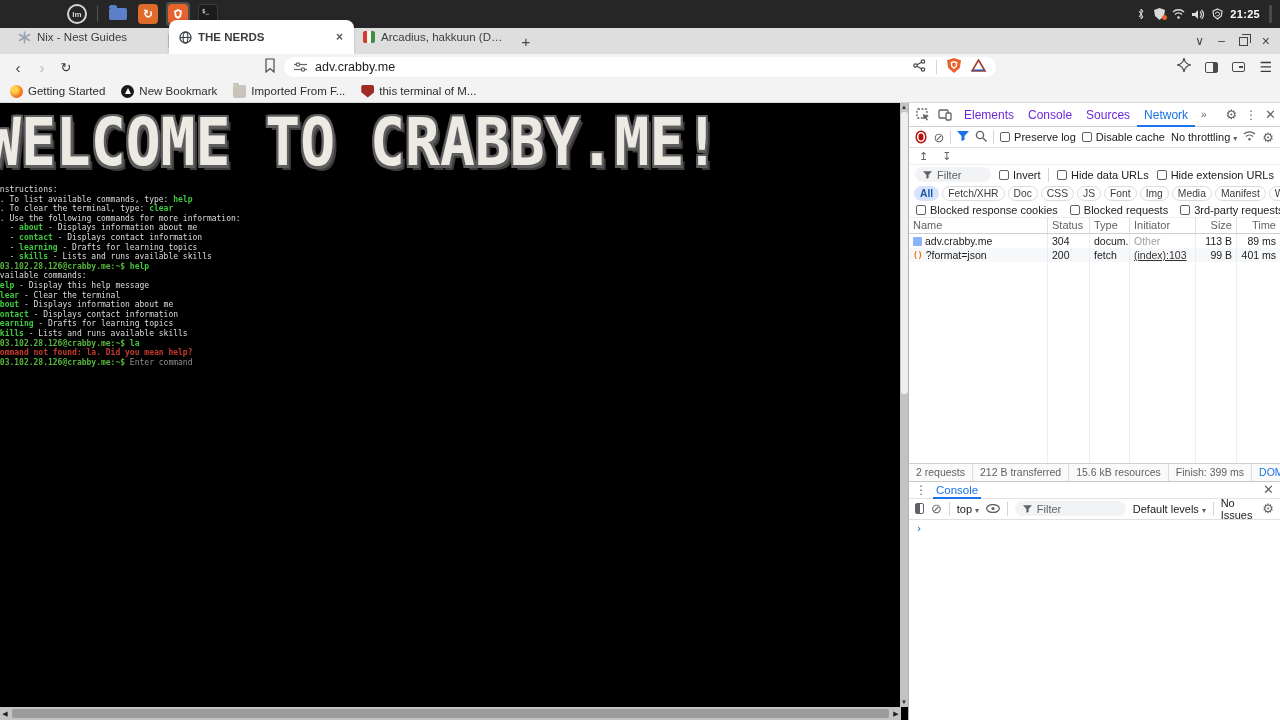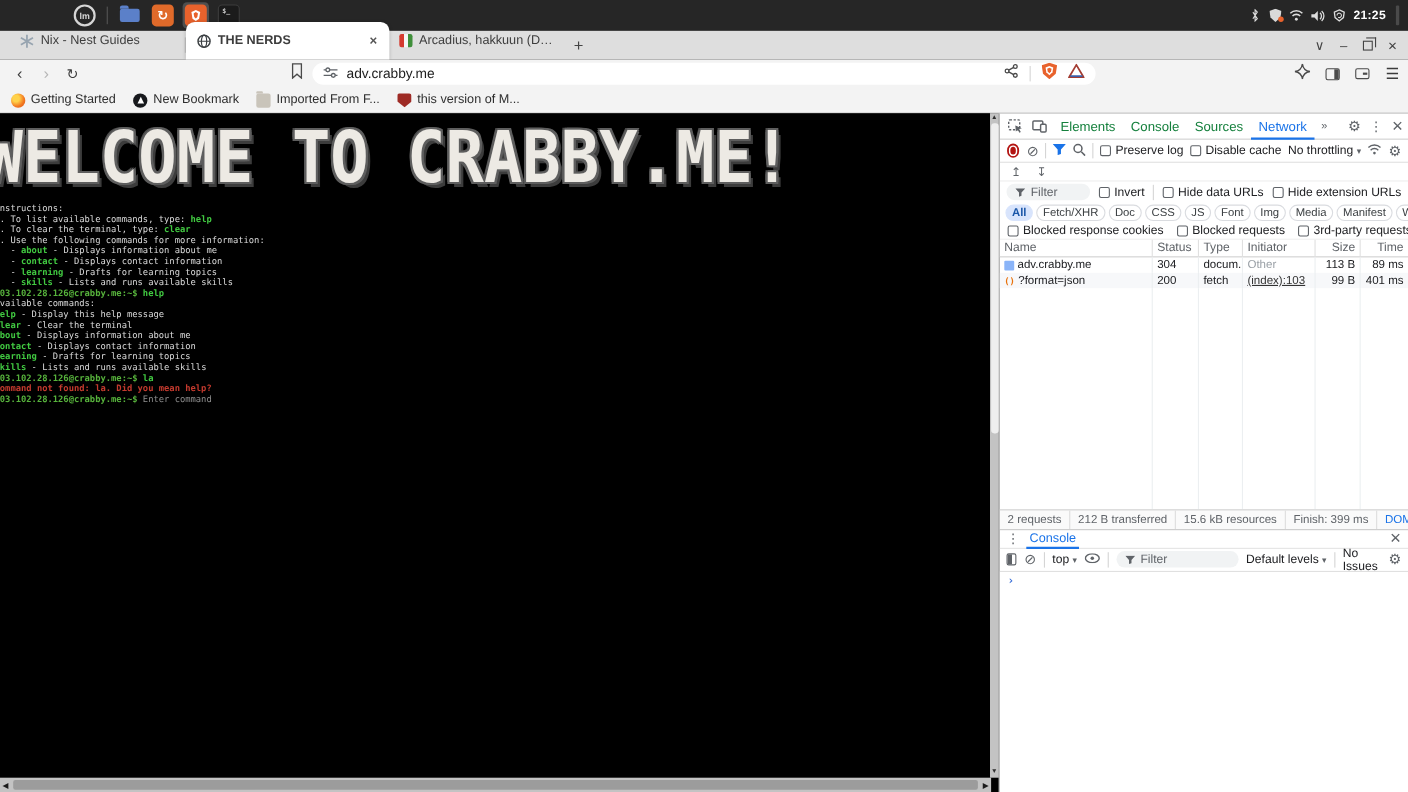--- a/index.html
+++ b/index.html
@@ -87,21 +87,21 @@
   #vscroll .thumb { position:absolute; left:0.5px; top:9px; width:7px; height:282px; background:#efefef; border-radius:3px; }
   #hscroll { position:absolute; left:0; top:707px; width:901px; height:13px; background:#c3c3c3; display:flex; align-items:center; }
   #hscroll .harr { width:10px; color:#1c1c1c; font-size:7px; text-align:center; }
   #hscroll .hthumb { height:9px; background:#9c9c9c; border-radius:2px; flex:1; margin:0 2px; }
 
   
   #devtools { position:absolute; left:908px; top:103px; width:372px; height:617px; background:#fff; border-left:1px solid #b2b2b2; display:flex; flex-direction:column; font-size:11px; color:#202124; }
   .dt-row { display:flex; align-items:center; flex:0 0 auto; }
   .dt-tabbar { height:24px; border-bottom:1px solid #d0d0d0; gap:2px; padding:0 4px; }
   .dt-icon { color:#5f6368; display:flex; align-items:center; justify-content:center; width:20px; height:20px; flex:0 0 auto; }
-  .dt-tab { padding:0 7px; font-size:12px; color:#15803d; height:24px; display:flex; align-items:center; }
+  .dt-tab { padding:0 7px; font-size:12px; color:#6d28d9; height:24px; display:flex; align-items:center; }
   .dt-tab.active { color:#1a73e8; box-shadow:inset 0 -2px 0 #1a73e8; }
   .chev2 { color:#5f6368; font-size:10px; letter-spacing:-2px; padding:0 4px; }
   .dt-right { margin-left:auto; display:flex; align-items:center; }
   .gear { font-size:13px; color:#5f6368; }
   .dots3 { font-size:12px; color:#5f6368; }
   .xclose { font-size:13px; color:#5f6368; }
 
   .net-toolbar { height:21px; border-bottom:1px solid #e0e0e0; gap:6px; padding:0 6px; }
   .rec { width:10px; height:10px; border-radius:50%; background:#b31412; box-shadow:0 0 0 1.5px #fff inset, 0 0 0 1.5px #b31412; margin:0 2px; }
   .slash { color:#5f6368; font-size:13px; line-height:1; }
@@ -310,21 +310,21 @@
     <div class="bm">
       <span class="bmic brave"></span>
       <span>New Bookmark</span>
     </div>
     <div class="bm">
       <span class="bmic folder"></span>
       <span>Imported From F...</span>
     </div>
     <div class="bm">
       <span class="bmic shield"></span>
-      <span>this version of M...</span>
+      <span>this terminal of M...</span>
     </div>
   </div>
 
 <div id="page">
   <div class="art">WELCOME TO CRABBY.ME!</div>
   <div class="termwrap"><div class="tline"><span class="t-w">Instructions:</span></div><div class="tline"><span class="t-w">1. To list available commands, type: </span><span class="t-g">help</span></div><div class="tline"><span class="t-w">2. To clear the terminal, type: </span><span class="t-g">clear</span></div><div class="tline"><span class="t-w">3. Use the following commands for more information:</span></div><div class="tline"><span class="t-w">   - </span><span class="t-g">about</span><span class="t-w"> - Displays information about me</span></div><div class="tline"><span class="t-w">   - </span><span class="t-g">contact</span><span class="t-w"> - Displays contact information</span></div><div class="tline"><span class="t-w">   - </span><span class="t-g">learning</span><span class="t-w"> - Drafts for learning topics</span></div><div class="tline"><span class="t-w">   - </span><span class="t-g">skills</span><span class="t-w"> - Lists and runs available skills</span></div><div class="tline"><span class="t-p">103.102.28.126@crabby.me:~$ </span><span class="t-g">help</span></div><div class="tline"><span class="t-w">Available commands:</span></div><div class="tline"><span class="t-g">help</span><span class="t-w"> - Display this help message</span></div><div class="tline"><span class="t-g">clear</span><span class="t-w"> - Clear the terminal</span></div><div class="tline"><span class="t-g">about</span><span class="t-w"> - Displays information about me</span></div><div class="tline"><span class="t-g">contact</span><span class="t-w"> - Displays contact information</span></div><div class="tline"><span class="t-g">learning</span><span class="t-w"> - Drafts for learning topics</span></div><div class="tline"><span class="t-g">skills</span><span class="t-w"> - Lists and runs available skills</span></div><div class="tline"><span class="t-p">103.102.28.126@crabby.me:~$ </span><span class="t-g">la</span></div><div class="tline"><span class="t-r">Command not found: la. Did you mean help?</span></div><div class="tline"><span class="t-p">103.102.28.126@crabby.me:~$ </span><span class="t-ph">Enter command</span></div></div>
 </div>
 <div id="vscroll">
   <span class="arr" style="top:0">▲</span>
   <span class="thumb"></span>

